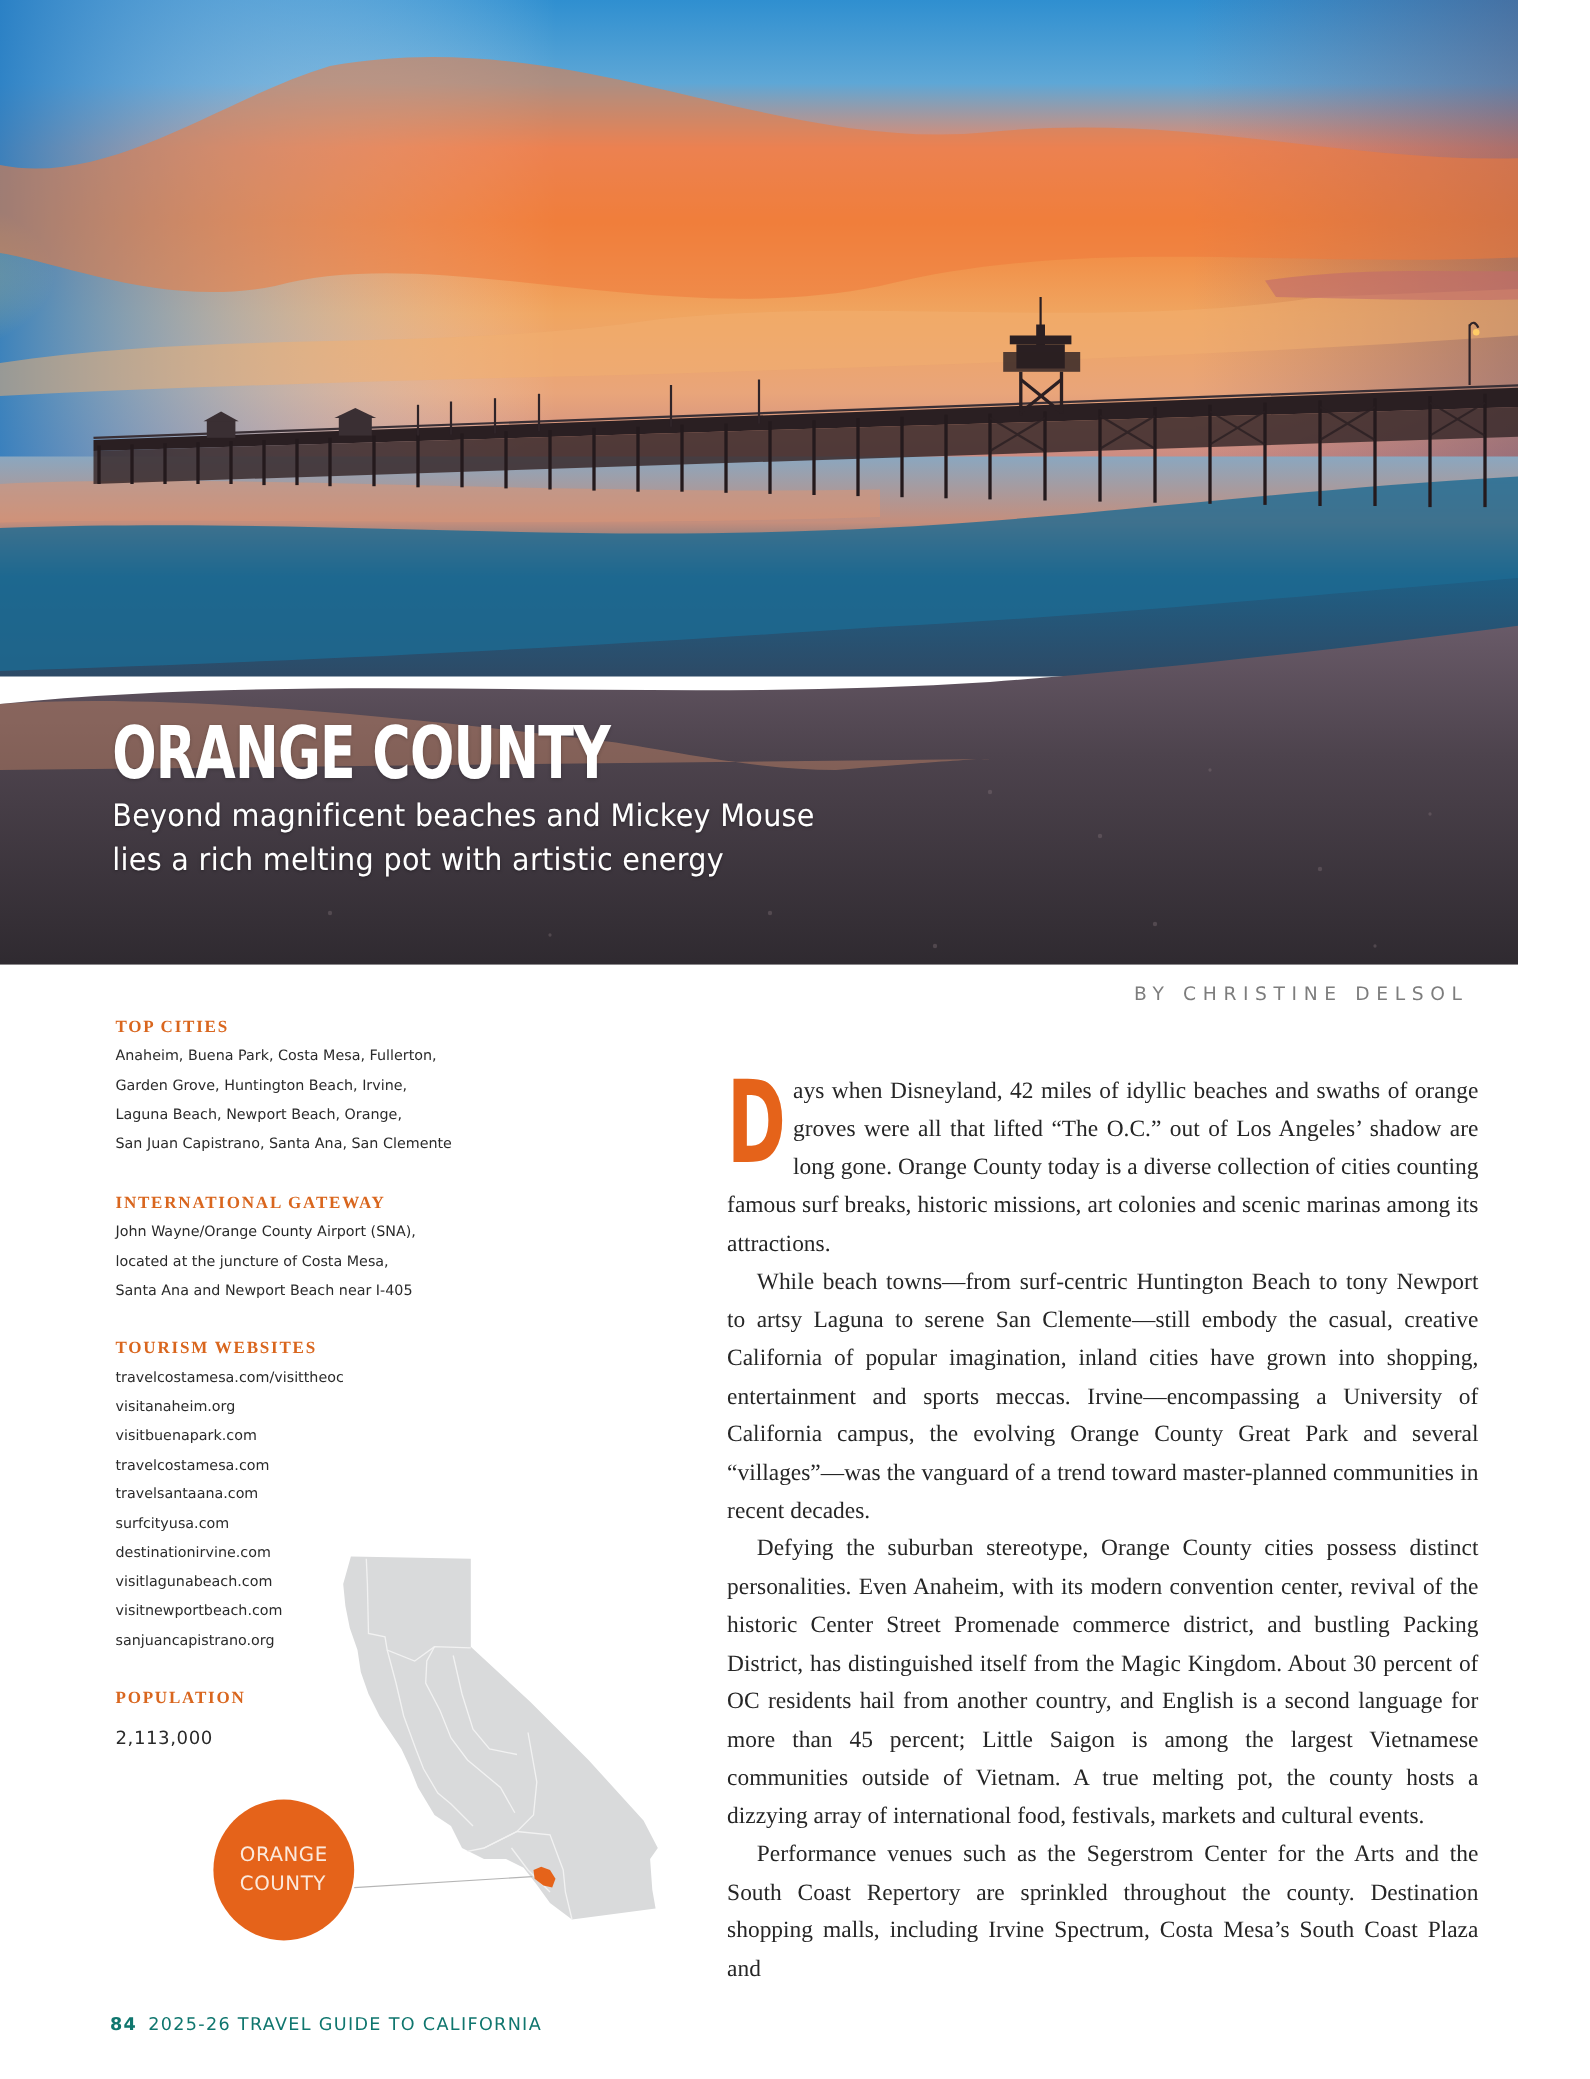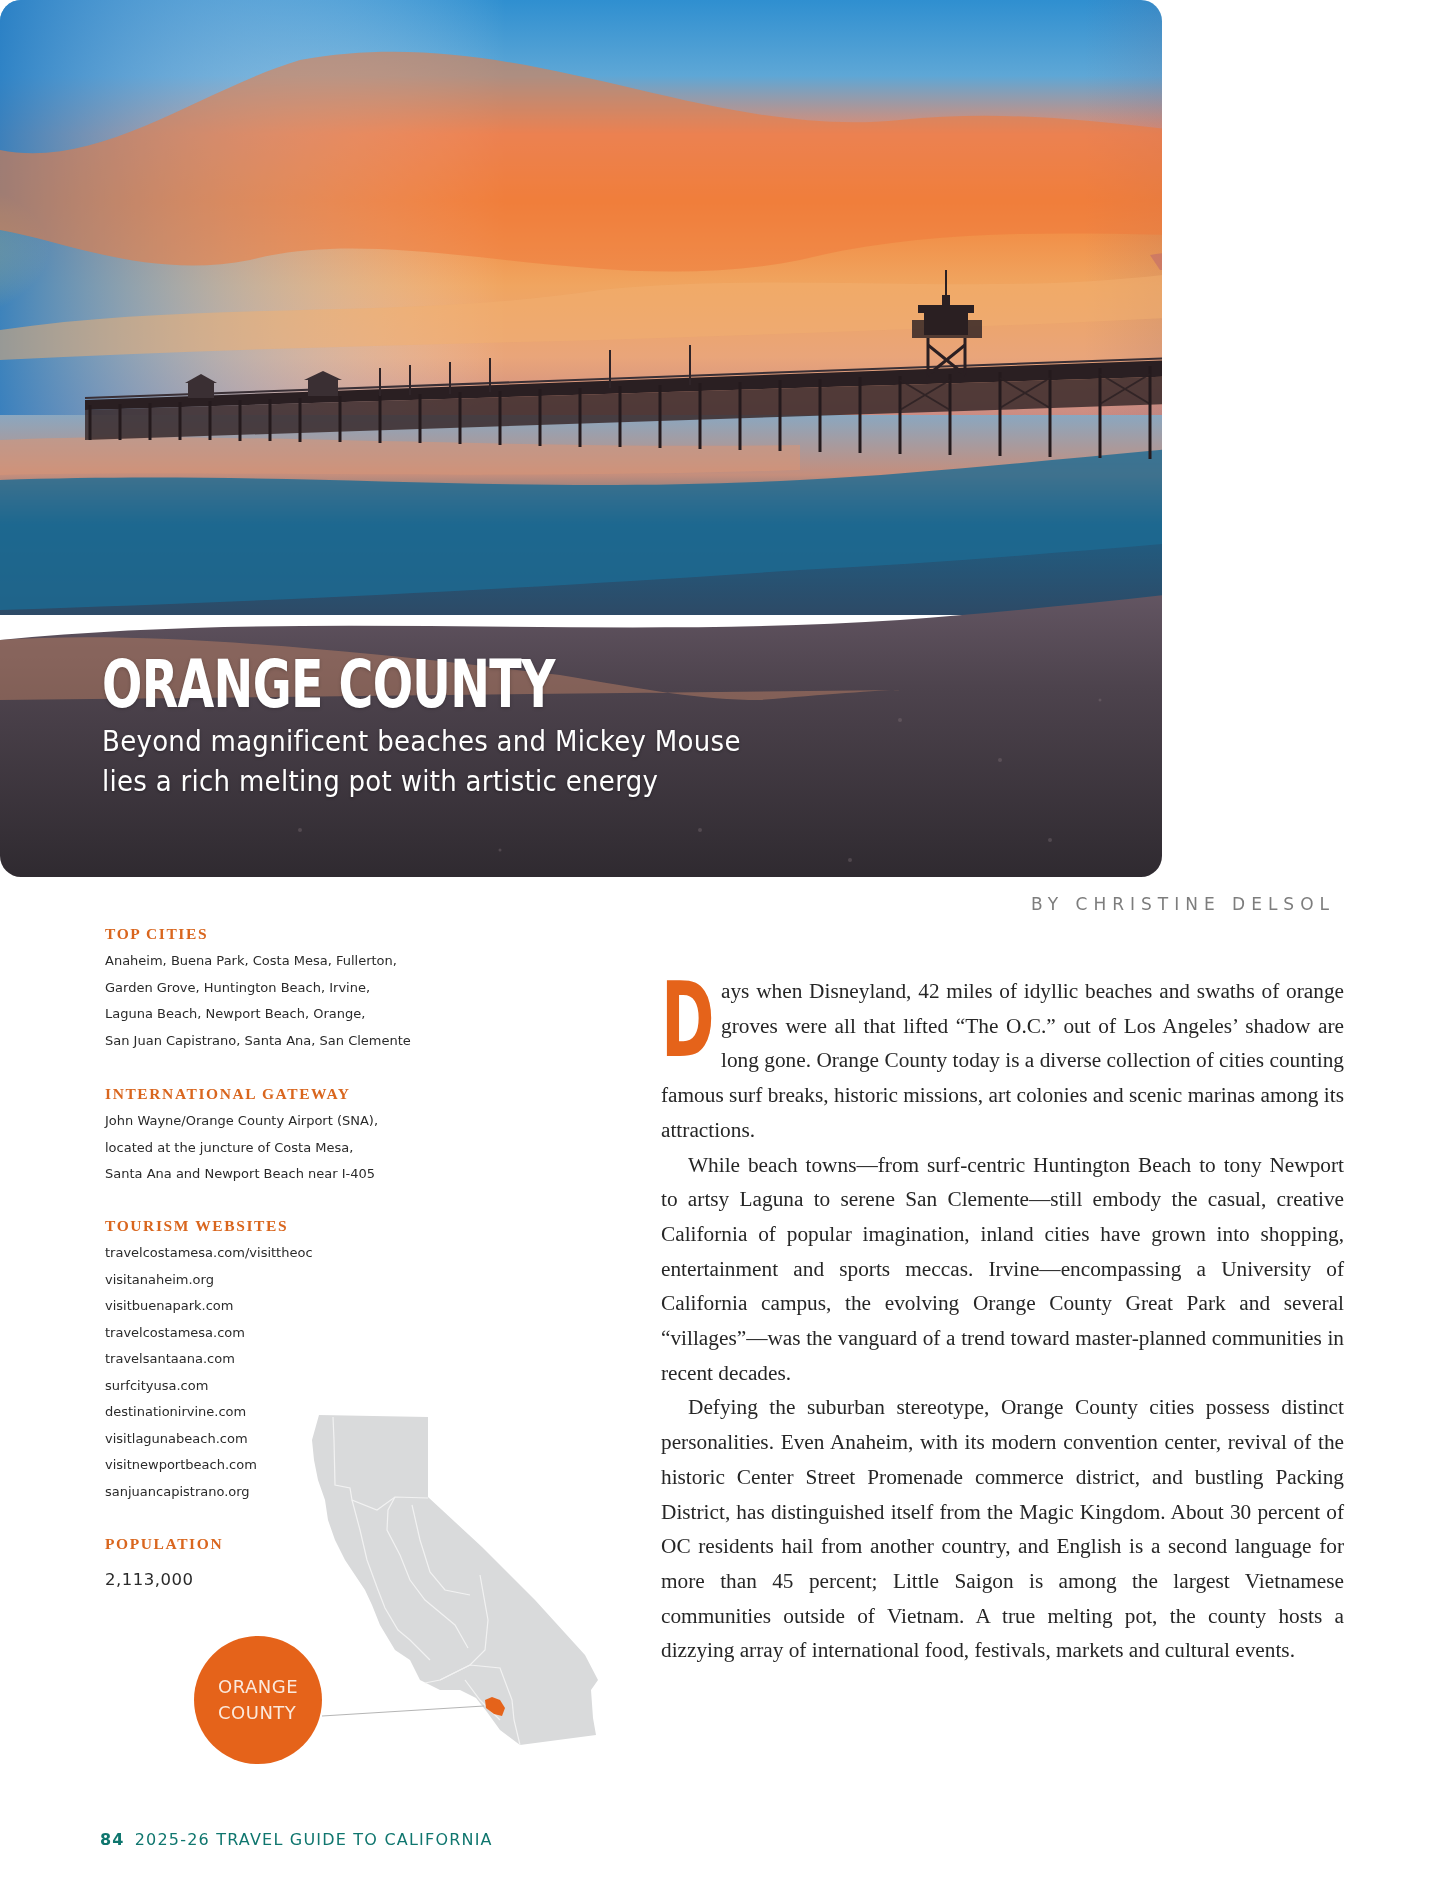--- a/index.html
+++ b/index.html
@@ -2,21 +2,21 @@
 <html><head>
 <meta charset="utf-8">
 <style>
   html, body { margin: 0; padding: 0; }
   body {
     width: 1445px; height: 1890px; position: relative; overflow: hidden;
     background: #ffffff;
     font-family: "Liberation Sans", sans-serif;
   }
   .hero {
-    position: absolute; left: 0; top: 0; width: 1162px; height: 877px; overflow: hidden; border-radius: 21px;
+    position: absolute; left: 0; top: 0; width: 1380px; height: 877px; overflow: hidden;
   }
   .hero svg { position: absolute; left: 0; top: 0; }
   .hero-title {
     position: absolute; left: 102px; top: 650px;
     font-family: "DejaVu Sans", sans-serif; font-weight: bold;
     font-size: 66px; line-height: 70px; color: #ffffff;
     letter-spacing: -1px;
     transform: scaleX(0.72); transform-origin: left top;
     text-shadow: 0 1px 4px rgba(0,0,0,0.25);
   }
@@ -285,17 +285,18 @@
   <div>
     <div>ORANGE</div>
     <div>COUNTY</div>
   </div>
 </div>
 
 <div class="article">
   <p class="first"><span class="dropcap">D</span><span>ays when Disneyland, 42 miles of idyllic beaches and swaths of orange groves were all that lifted “The O.C.” out of Los Angeles’ shadow are long gone. Orange County today is a diverse collection of cities counting famous surf breaks, historic missions, art colonies and scenic marinas among its attractions.</span></p>
   <p>While beach towns—from surf-centric Huntington Beach to tony Newport to artsy Laguna to serene San Clemente—still embody the casual, creative California of popular imagination, inland cities have grown into shopping, entertainment and sports meccas. Irvine—encompassing a University of California campus, the evolving Orange County Great Park and several “villages”—was the vanguard of a trend toward master-planned communities in recent decades.</p>
   <p>Defying the suburban stereotype, Orange County cities possess distinct personalities. Even Anaheim, with its modern convention center, revival of the historic Center Street Promenade commerce district, and bustling Packing District, has distinguished itself from the Magic Kingdom. About 30 percent of OC residents hail from another country, and English is a second language for more than 45 percent; Little Saigon is among the largest Vietnamese communities outside of Vietnam. A true melting pot, the county hosts a dizzying array of international food, festivals, markets and cultural events.</p>
+  <p>Performance venues such as the Segerstrom Center for the Arts and the South Coast Repertory are sprinkled throughout the county. Destination shopping malls, including Irvine Spectrum, Costa Mesa’s South Coast Plaza and</p>
 </div>
 
 <div class="footer">
   <span class="pg">84</span><span>2025-26 TRAVEL GUIDE TO CALIFORNIA</span>
 </div>
 
 </body></html>

